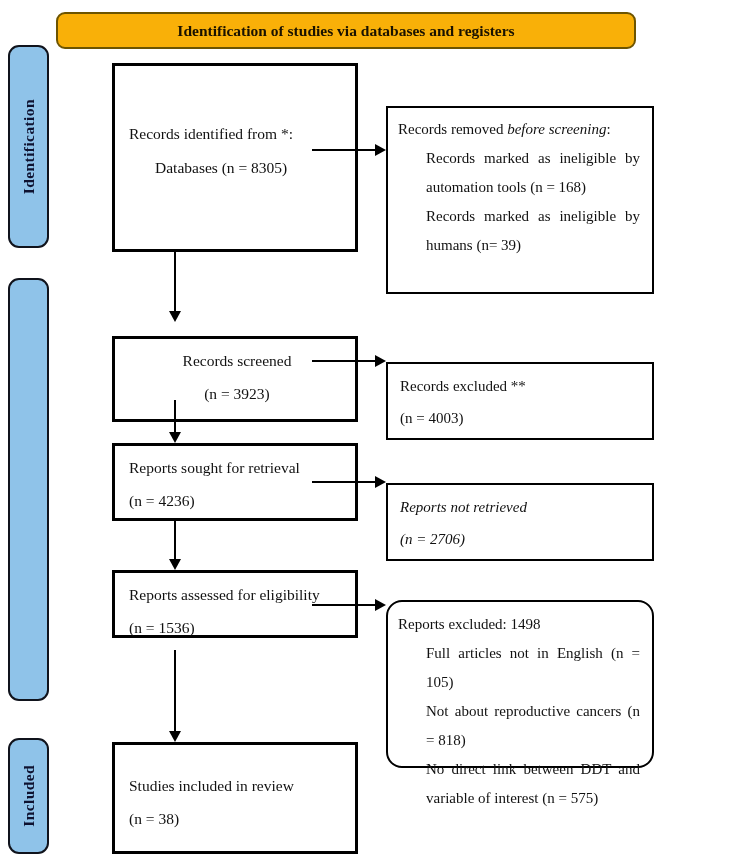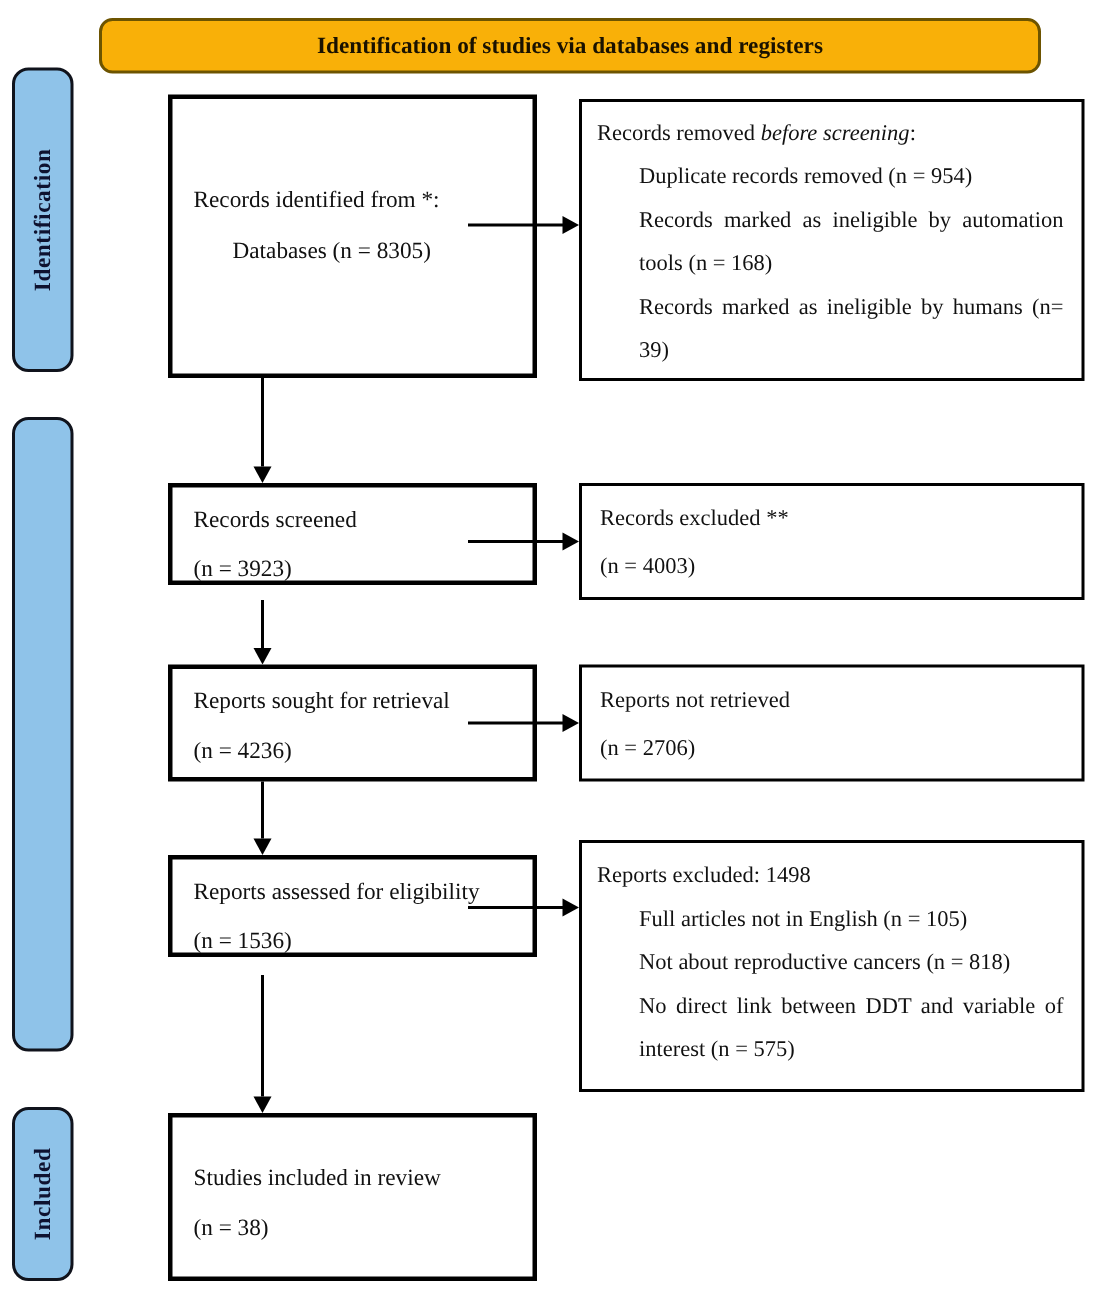--- a/index.html
+++ b/index.html
@@ -9,22 +9,22 @@
     height: 864px;
     background: #ffffff;
     font-family: "Liberation Serif", "DejaVu Serif", serif;
     color: #111111;
     overflow: hidden;
   }
 
   
   .banner {
     position: absolute;
-    left: 66px; top: 12px;
-    width: 628px; height: 37px;
+    left: 56px; top: 12px;
+    width: 580px; height: 37px;
     box-sizing: border-box;
     background: #F9B008;
     border: 2px solid #6d5400;
     border-radius: 9px;
     display: flex; align-items: center; justify-content: center;
     font-weight: bold;
     font-size: 15.5px;
     color: #1a1200;
   }
 
@@ -58,38 +58,39 @@
     box-sizing: border-box;
     background: #ffffff;
     border: 3px solid #000000;
     font-size: 15.5px;
     padding: 12px 10px 0 14px;
     margin-left: 46px;
   }
   .fbox .ln { margin: 0 0 13px 0; line-height: 1.3; }
   .indent1 { padding-left: 26px; }
   .fbox-1 { top: 63px;  height: 189px; display: flex; flex-direction: column; justify-content: center; padding-top: 0; }
-  .fbox-2 { top: 322px; height: 68px; }
+  .fbox-2 { top: 336px; height: 86px; text-align: center; }
   .fbox-3 { top: 443px; height: 78px; }
   .fbox-4 { top: 570px; height: 68px; }
   .fbox-5 { top: 742px; height: 112px; padding-top: 31px; }
 
   
   .sbox {
     position: absolute;
-    left: 386px; width: 337px;
+    left: 386px; width: 268px;
     box-sizing: border-box;
     background: #ffffff;
     border: 2px solid #000000;
     font-size: 15px;
+    margin-top: 40px;
   }
   .sbox-1 { top: 66px;  height: 188px; padding: 7px 12px 0 10px; }
   .sbox-2 { top: 322px; height: 78px;  padding: 13px 24px 0 12px; }
-  .sbox-3 { top: 443px; height: 78px;  padding: 13px 26px 0 12px; }
-  .sbox-4 { top: 560px; height: 168px; padding: 8px 12px 0 10px; }
+  .sbox-3 { top: 443px; height: 78px;  padding: 13px 26px 0 12px; font-style: italic; }
+  .sbox-4 { top: 560px; height: 168px; padding: 8px 12px 0 10px; border-radius: 16px; }
   .sbox .title { margin: 0; line-height: 29px; }
   .sbox .item  { margin: 0 0 0 28px; line-height: 29px; text-align: justify; }
   .sbox .ln    { margin: 0 0 12px 0; line-height: 1.3; }
 
   
   .vline { position: absolute; width: 2px; background: #000; }
   .vhead {
     position: absolute; width: 0; height: 0;
     border-left: 6px solid transparent;
     border-right: 6px solid transparent;
@@ -142,21 +143,20 @@
     <p class="ln">(n = 1536)</p>
   </div>
 
   <div class="fbox fbox-5">
     <p class="ln">Studies included in review</p>
     <p class="ln">(n = 38)</p>
   </div>
 
   <div class="sbox sbox-1">
     <p class="title"><span>Records removed </span><i>before screening</i><span>:</span></p>
-    <p class="item">Duplicate records removed (n = 954)</p>
     <p class="item">Records marked as ineligible by automation tools (n = 168)</p>
     <p class="item">Records marked as ineligible by humans (n= 39)</p>
   </div>
 
   <div class="sbox sbox-2">
     <p class="ln">Records excluded **</p>
     <p class="ln">(n = 4003)</p>
   </div>
 
   <div class="sbox sbox-3">

